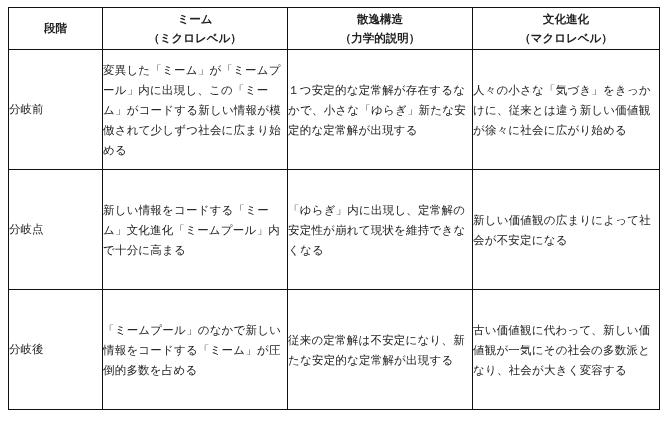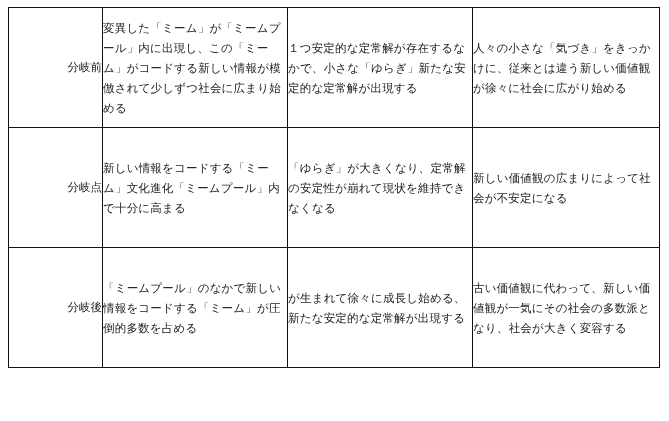--- a/index.html
+++ b/index.html
@@ -3,47 +3,62 @@
 <meta charset="utf-8">
 <style>
   html, body { margin: 0; padding: 0; background: #ffffff; }
   body { width: 669px; height: 421px; position: relative; overflow: hidden;
          font-family: "DejaVu Sans", "Liberation Sans", sans-serif; color: #222; }
   table.t { position: absolute; left: 8px; top: 7px; border-collapse: collapse; table-layout: fixed; width: 651px; }
   table.t td, table.t th { border: 1.5px solid #111; padding: 0; }
   col.c0 { width: 94px; } col.c1 { width: 185px; } col.c2 { width: 185px; } col.c3 { width: 187px; }
   th { height: 41px; font-weight: bold; font-size: 11.5px; line-height: 19px; text-align: center; vertical-align: middle; }
   tr.r td { height: 119px; vertical-align: middle; }
-  td.stage { text-align: right; font-size: 11.5px; }
+  td.stage { text-align: left; font-size: 11.5px; }
   td.txt { font-size: 11.5px; line-height: 20px; text-align: left; padding: 0 1px 0 2px; letter-spacing: 0.2px; }
   .sub { display: block; }
 </style>
 </head>
 <body>
 
 <table class="t">
   <colgroup>
       <col class="c0">
       <col class="c1">
       <col class="c2">
       <col class="c3">
     </colgroup>
   <tbody>
+      <tr>
+    <th><span>段階</span></th>
+    <th>
+      <span class="sub">ミーム</span>
+      <span class="sub">（ミクロレベル）</span>
+    </th>
+    <th>
+      <span class="sub">散逸構造</span>
+      <span class="sub">（力学的説明）</span>
+    </th>
+    <th>
+      <span class="sub">文化進化</span>
+      <span class="sub">（マクロレベル）</span>
+    </th>
+  </tr>
   <tr class="r">
     <td class="stage">分岐前</td>
     <td class="txt">変異した「ミーム」が「ミームプール」内に出現し、この「ミーム」がコードする新しい情報が模倣されて少しずつ社会に広まり始める</td>
     <td class="txt">１つ安定的な定常解が存在するなかで、小さな「ゆらぎ」新たな安定的な定常解が出現する</td>
     <td class="txt">人々の小さな「気づき」をきっかけに、従来とは違う新しい価値観が徐々に社会に広がり始める</td>
   </tr>
   <tr class="r">
     <td class="stage">分岐点</td>
     <td class="txt">新しい情報をコードする「ミーム」文化進化「ミームプール」内で十分に高まる</td>
-    <td class="txt">「ゆらぎ」が大きくなり、定常解の安定性が崩れて現状を維持できなくなる</td>
+    <td class="txt">「ゆらぎ」内に出現し、定常解の安定性が崩れて現状を維持できなくなる</td>
     <td class="txt">新しい価値観の広まりによって社会が不安定になる</td>
   </tr>
   <tr class="r">
     <td class="stage">分岐後</td>
     <td class="txt">「ミームプール」のなかで新しい情報をコードする「ミーム」が圧倒的多数を占める</td>
-    <td class="txt">が生まれて徐々に成長し始める、新たな安定的な定常解が出現する</td>
+    <td class="txt">従来の定常解は不安定になり、新たな安定的な定常解が出現する</td>
     <td class="txt">古い価値観に代わって、新しい価値観が一気にその社会の多数派となり、社会が大きく変容する</td>
   </tr>
 </tbody>
   </table>
 
 </body></html>

